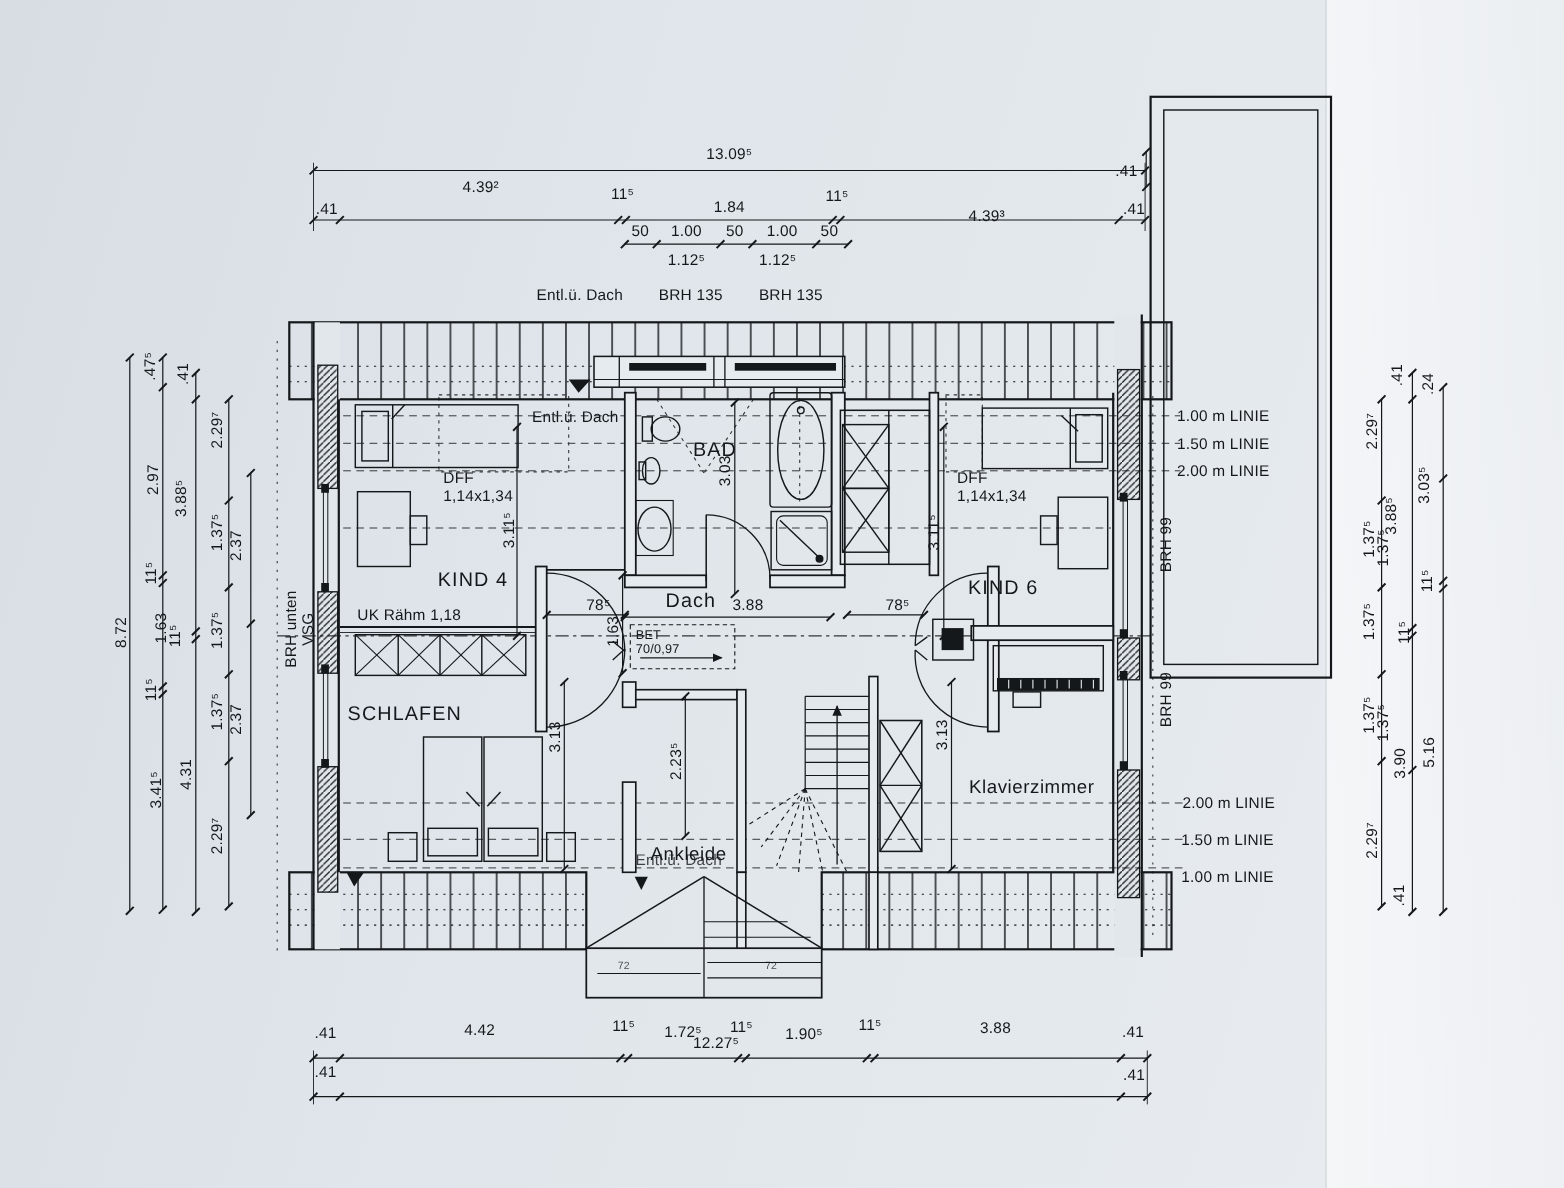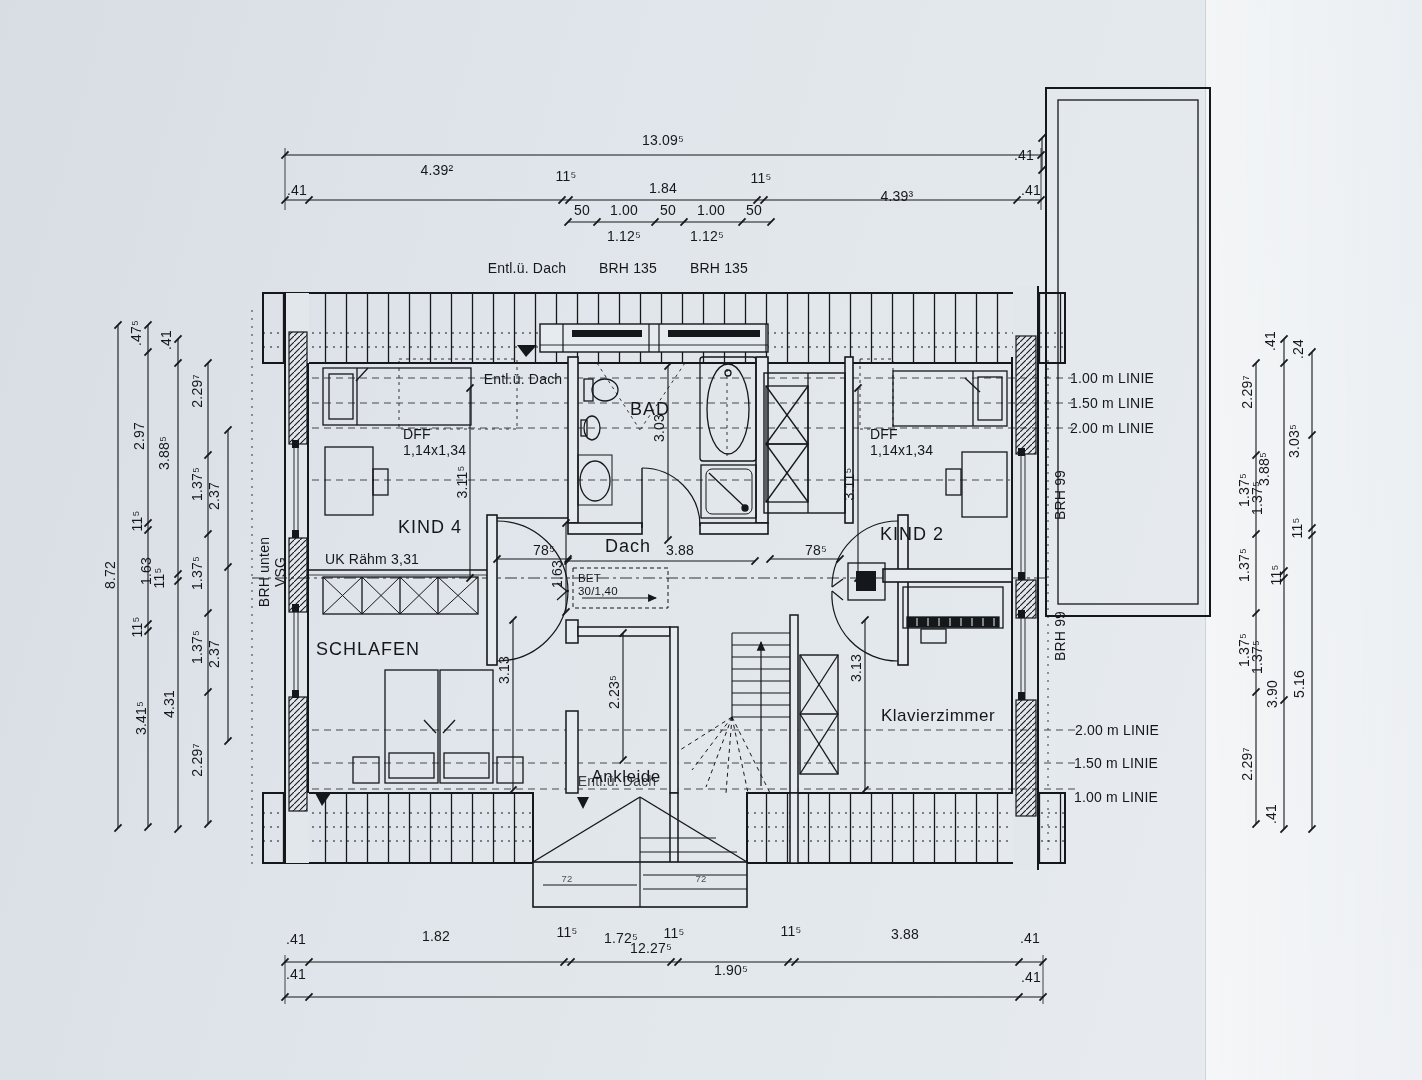--- a/index.html
+++ b/index.html
@@ -358,25 +358,25 @@
   <span class="lbl" style="left:668px;top:210px">50</span>
   <span class="lbl" style="left:711px;top:210px">1.00</span>
   <span class="lbl" style="left:754px;top:210px">50</span>
   <span class="lbl" style="left:624px;top:236px">1.12⁵</span>
   <span class="lbl" style="left:707px;top:236px">1.12⁵</span>
   <span class="lbl" style="left:527px;top:268px">Entl.ü. Dach</span>
   <span class="lbl" style="left:628px;top:268px">BRH 135</span>
   <span class="lbl" style="left:719px;top:268px">BRH 135</span>
 
   <span class="lbl" style="left:296px;top:939px">.41</span>
-  <span class="lbl" style="left:436px;top:936px">1.82</span>
+  <span class="lbl" style="left:436px;top:936px">4.42</span>
   <span class="lbl" style="left:567px;top:932px">11⁵</span>
   <span class="lbl" style="left:621px;top:938px">1.72⁵</span>
   <span class="lbl" style="left:674px;top:933px">11⁵</span>
-  <span class="lbl" style="left:731px;top:970px">1.90⁵</span>
+  <span class="lbl" style="left:731px;top:940px">1.90⁵</span>
   <span class="lbl" style="left:791px;top:931px">11⁵</span>
   <span class="lbl" style="left:905px;top:934px">3.88</span>
   <span class="lbl" style="left:1030px;top:938px">.41</span>
   <span class="lbl" style="left:296px;top:974px">.41</span>
   <span class="lbl" style="left:651px;top:948px">12.27⁵</span>
   <span class="lbl" style="left:1031px;top:977px">.41</span>
 
   <span class="lbl v" style="left:110px;top:575px">8.72</span>
   <span class="lbl v" style="left:136px;top:333px">.47⁵</span>
   <span class="lbl v" style="left:166px;top:340px">.41</span>
@@ -425,34 +425,34 @@
   <span class="lbl v" style="left:504px;top:670px">3.13</span>
   <span class="lbl v" style="left:856px;top:668px">3.13</span>
   <span class="lbl xs" style="left:567px;top:879px">72</span>
   <span class="lbl xs" style="left:701px;top:879px">72</span>
 
   <span class="lbl ghost" style="left:617px;top:781px">Entl.ü. Dach</span>
   <span class="lbl rm" style="left:430px;top:527px">KIND 4</span>
   <span class="lbl rm" style="left:368px;top:649px">SCHLAFEN</span>
   <span class="lbl rm" style="left:650px;top:409px">BAD</span>
   <span class="lbl rm" style="left:628px;top:546px">Dach</span>
-  <span class="lbl rm" style="left:912px;top:534px">KIND 2</span>
+  <span class="lbl rm" style="left:912px;top:534px">KIND 6</span>
   <span class="lbl rm2" style="left:938px;top:716px">Klavierzimmer</span>
   <span class="lbl rm2" style="left:626px;top:777px">Ankleide</span>
 
   <span class="lbl" style="left:523px;top:379px">Entl.ü. Dach</span>
   <span class="lbl tl" style="left:403px;top:426px">DFF
 1,14x1,34</span>
   <span class="lbl tl" style="left:870px;top:426px">DFF
 1,14x1,34</span>
-  <span class="lbl" style="left:372px;top:559px">UK Rähm 3,31</span>
+  <span class="lbl" style="left:372px;top:559px">UK Rähm 1,18</span>
   <span class="lbl v" style="left:272px;top:572px">BRH unten
 VSG</span>
   <span class="lbl tl sm" style="left:578px;top:572px">BET
-30/1,40</span>
+70/0,97</span>
   <span class="lbl" style="left:1112px;top:378px">1.00 m LINIE</span>
   <span class="lbl" style="left:1112px;top:403px">1.50 m LINIE</span>
   <span class="lbl" style="left:1112px;top:428px">2.00 m LINIE</span>
   <span class="lbl" style="left:1117px;top:730px">2.00 m LINIE</span>
   <span class="lbl" style="left:1116px;top:763px">1.50 m LINIE</span>
   <span class="lbl" style="left:1116px;top:797px">1.00 m LINIE</span>
   <span class="lbl v" style="left:1060px;top:495px">BRH 99</span>
   <span class="lbl v" style="left:1060px;top:636px">BRH 99</span>
 </div>
 </div>

